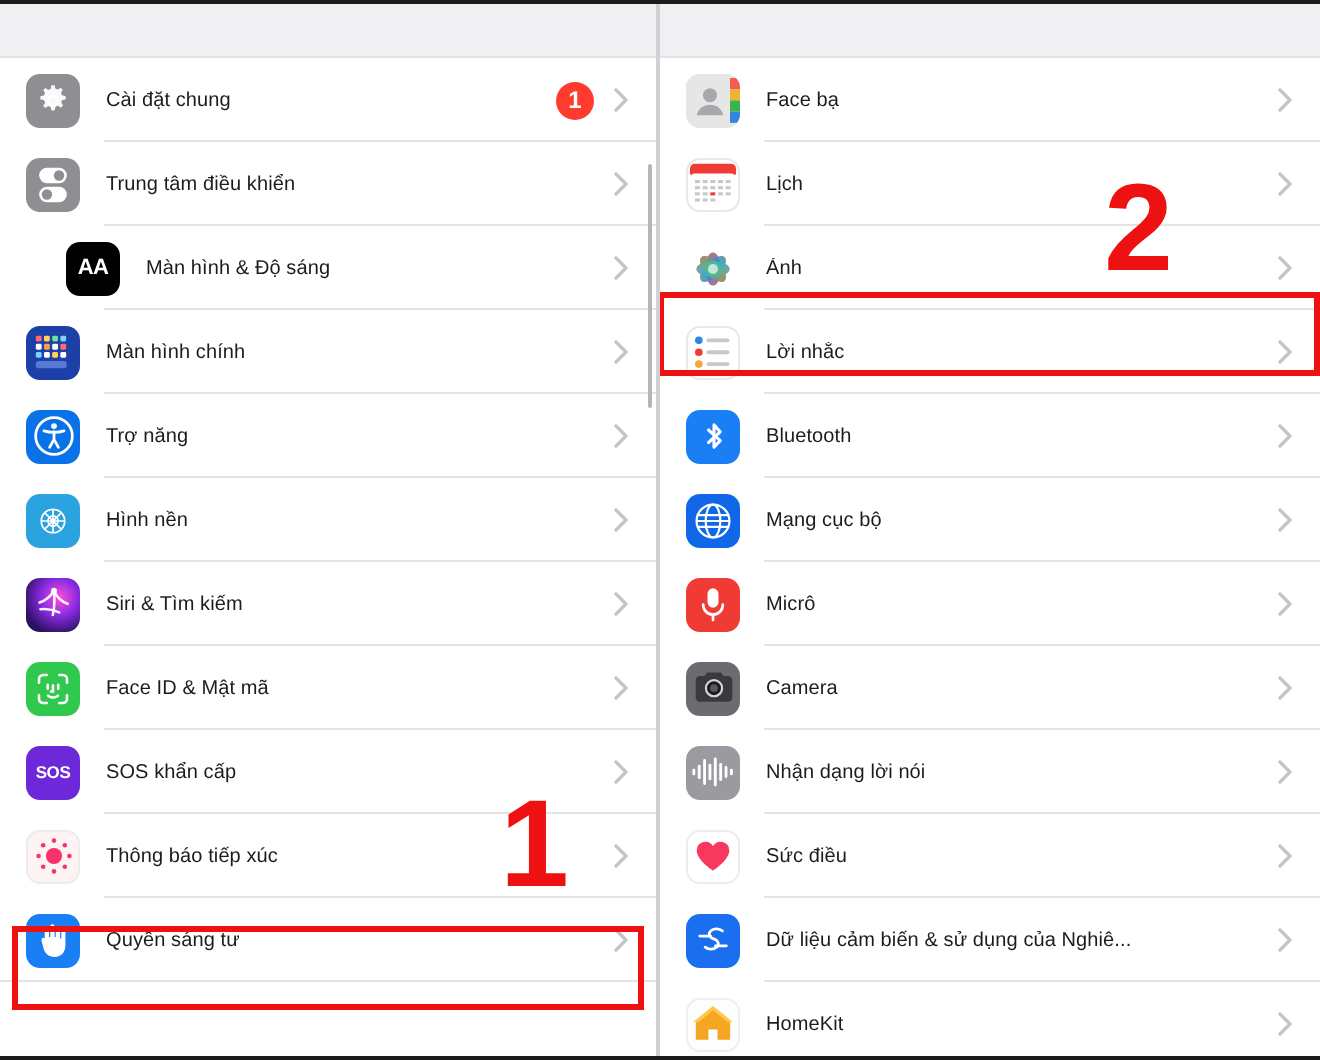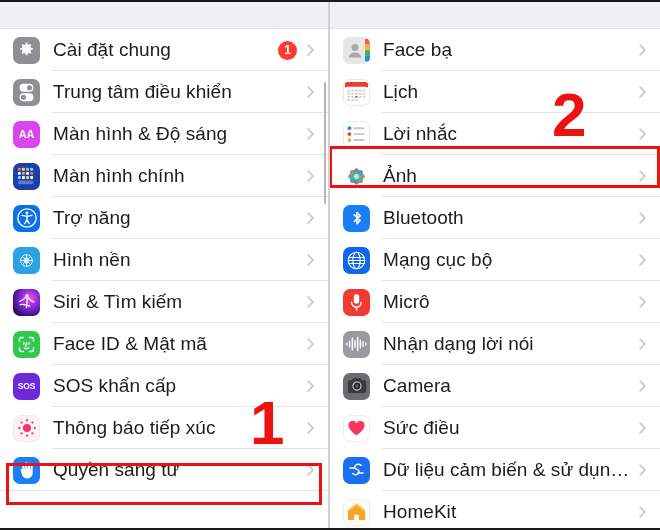--- a/index.html
+++ b/index.html
@@ -58,21 +58,21 @@
     position: relative;
     display: flex;
     align-items: center;
     justify-content: center;
     overflow: hidden;
   }
   .icon svg { display: block; }
 
   .label {
     margin-left: 13px;
-    font-size: 19px;
+    font-size: 10px;
     color: #1c1c1e;
     letter-spacing: 0.05px;
     white-space: nowrap;
     overflow: hidden;
     text-overflow: ellipsis;
     flex: 1 1 auto;
     padding-right: 8px;
   }
 
   .chev {
@@ -124,21 +124,21 @@
     width: 2px;
     background: #b6b6ba;
     border-radius: 2px;
     right: 2px;
     z-index: 12;
   }
 
   
   .gear-bg  { background: #8e8e93; }
   .cc-bg    { background: #8e8e93; }
-  .aa-bg    { background: #d946ef; }
+  .aa-bg    { background: #000000; margin-left: 20px; }
   .home-bg  { background: #1c3fa8; }
   .acc-bg   { background: #0a72e8; }
   .wall-bg  { background: #2aa3e0; }
   .siri-bg  { background: radial-gradient(circle at 62% 36%, #ff4fd8 0%, #8a2be2 38%, #2a1060 78%); }
   .face-bg  { background: #30c94d; }
   .sos-bg   { background: #6d28d9; }
   .expo-bg  { background: #fdf2f4; border:1px solid #ececec;}
   .batt-bg  { background: #34c759; }
   .priv-bg  { background: #1a7ef5; }
   .contacts-bg { background: #e6e6e6; }
@@ -417,38 +417,20 @@
             </svg>
           </span>
           <span class="label">Lịch</span>
           <span class="chev">
             <svg width="7" height="12" viewBox="0 0 7 12">
               <path d="M1 1l5 5-5 5" stroke="#c3c3c8" stroke-width="1.6" fill="none" stroke-linecap="round" stroke-linejoin="round"></path>
             </svg>
           </span>
         </div>
         <div class="row">
-          <span class="icon rem-bg">
-            <svg width="23" height="23" viewBox="0 0 24 24">
-              <circle cx="4.6" cy="5.4" r="2" fill="#2e86de"></circle>
-              <rect x="8.6" y="4.4" width="12" height="2" rx="1" fill="#c7c7cc"></rect>
-              <circle cx="4.6" cy="11.6" r="2" fill="#f03b34"></circle>
-              <rect x="8.6" y="10.6" width="12" height="2" rx="1" fill="#c7c7cc"></rect>
-              <circle cx="4.6" cy="17.8" r="2" fill="#f2a93b"></circle>
-              <rect x="8.6" y="16.8" width="12" height="2" rx="1" fill="#c7c7cc"></rect>
-            </svg>
-          </span>
-          <span class="label">Lời nhắc</span>
-          <span class="chev">
-            <svg width="7" height="12" viewBox="0 0 7 12">
-              <path d="M1 1l5 5-5 5" stroke="#c3c3c8" stroke-width="1.6" fill="none" stroke-linecap="round" stroke-linejoin="round"></path>
-            </svg>
-          </span>
-        </div>
-        <div class="row">
           <span class="icon photos-bg">
             <svg width="25" height="25" viewBox="0 0 26 26">
       <g transform="translate(13,13)">
         <ellipse rx="4" ry="8.6" fill="#fdd835" transform="rotate(0)"></ellipse>
         <ellipse rx="4" ry="8.6" fill="#ff9800" transform="rotate(45)" opacity=".88"></ellipse>
         <ellipse rx="4" ry="8.6" fill="#f4511e" transform="rotate(90)" opacity=".85"></ellipse>
         <ellipse rx="4" ry="8.6" fill="#e91e63" transform="rotate(135)" opacity=".8"></ellipse>
         <ellipse rx="4" ry="8.6" fill="#7e57c2" transform="rotate(180)" opacity=".75"></ellipse>
         <ellipse rx="4" ry="8.6" fill="#2196f3" transform="rotate(225)" opacity=".7"></ellipse>
         <ellipse rx="4" ry="8.6" fill="#26c6da" transform="rotate(270)" opacity=".68"></ellipse>
@@ -458,20 +440,38 @@
             </svg>
           </span>
           <span class="label">Ảnh</span>
           <span class="chev">
             <svg width="7" height="12" viewBox="0 0 7 12">
               <path d="M1 1l5 5-5 5" stroke="#c3c3c8" stroke-width="1.6" fill="none" stroke-linecap="round" stroke-linejoin="round"></path>
             </svg>
           </span>
         </div>
         <div class="row">
+          <span class="icon rem-bg">
+            <svg width="23" height="23" viewBox="0 0 24 24">
+              <circle cx="4.6" cy="5.4" r="2" fill="#2e86de"></circle>
+              <rect x="8.6" y="4.4" width="12" height="2" rx="1" fill="#c7c7cc"></rect>
+              <circle cx="4.6" cy="11.6" r="2" fill="#f03b34"></circle>
+              <rect x="8.6" y="10.6" width="12" height="2" rx="1" fill="#c7c7cc"></rect>
+              <circle cx="4.6" cy="17.8" r="2" fill="#f2a93b"></circle>
+              <rect x="8.6" y="16.8" width="12" height="2" rx="1" fill="#c7c7cc"></rect>
+            </svg>
+          </span>
+          <span class="label">Lời nhắc</span>
+          <span class="chev">
+            <svg width="7" height="12" viewBox="0 0 7 12">
+              <path d="M1 1l5 5-5 5" stroke="#c3c3c8" stroke-width="1.6" fill="none" stroke-linecap="round" stroke-linejoin="round"></path>
+            </svg>
+          </span>
+        </div>
+        <div class="row">
           <span class="icon bt-bg">
             <svg width="16" height="20" viewBox="0 0 16 22">
               <path d="M5 5.4L11.4 11 8 14.4V2.8L11.4 6.4 5 12" stroke="#ffffff" stroke-width="1.7" fill="none" stroke-linejoin="round" stroke-linecap="round" transform="translate(0,2) scale(1,1.05)"></path>
             </svg>
           </span>
           <span class="label">Bluetooth</span>
           <span class="chev">
             <svg width="7" height="12" viewBox="0 0 7 12">
               <path d="M1 1l5 5-5 5" stroke="#c3c3c8" stroke-width="1.6" fill="none" stroke-linecap="round" stroke-linejoin="round"></path>
             </svg>
@@ -503,50 +503,50 @@
             </svg>
           </span>
           <span class="label">Micrô</span>
           <span class="chev">
             <svg width="7" height="12" viewBox="0 0 7 12">
               <path d="M1 1l5 5-5 5" stroke="#c3c3c8" stroke-width="1.6" fill="none" stroke-linecap="round" stroke-linejoin="round"></path>
             </svg>
           </span>
         </div>
         <div class="row">
-          <span class="icon speech-bg">
-            <svg width="23" height="18" viewBox="0 0 24 18">
-              <g stroke="#ffffff" stroke-width="1.5" stroke-linecap="round">
-                <path d="M2 8v2M4.8 6v6M7.6 3v12M10.4 5.4v7.2M13.2 2.2v13.6M16 5v8M18.8 6.6v4.8M21.6 8v2"></path>
-              </g>
-            </svg>
-          </span>
-          <span class="label">Nhận dạng lời nói</span>
-          <span class="chev">
-            <svg width="7" height="12" viewBox="0 0 7 12">
-              <path d="M1 1l5 5-5 5" stroke="#c3c3c8" stroke-width="1.6" fill="none" stroke-linecap="round" stroke-linejoin="round"></path>
-            </svg>
-          </span>
-        </div>
-        <div class="row">
           <span class="icon cam-bg">
             <svg width="22" height="18" viewBox="0 0 24 19">
               <path d="M2 5.4A2.4 2.4 0 0 1 4.4 3h2.4l1.4-2h7.6l1.4 2h2.4A2.4 2.4 0 0 1 22 5.4v9.2A2.4 2.4 0 0 1 19.6 17H4.4A2.4 2.4 0 0 1 2 14.6z" fill="#3a3a3c"></path>
               <circle cx="12" cy="9.6" r="4.4" fill="#1c1c1e" stroke="#d4d4d8" stroke-width="1.2"></circle>
               <circle cx="12" cy="9.6" r="2.1" fill="#5a5a5e"></circle>
             </svg>
           </span>
           <span class="label">Camera</span>
           <span class="chev">
             <svg width="7" height="12" viewBox="0 0 7 12">
               <path d="M1 1l5 5-5 5" stroke="#c3c3c8" stroke-width="1.6" fill="none" stroke-linecap="round" stroke-linejoin="round"></path>
             </svg>
           </span>
         </div>
         <div class="row">
+          <span class="icon speech-bg">
+            <svg width="23" height="18" viewBox="0 0 24 18">
+              <g stroke="#ffffff" stroke-width="1.5" stroke-linecap="round">
+                <path d="M2 8v2M4.8 6v6M7.6 3v12M10.4 5.4v7.2M13.2 2.2v13.6M16 5v8M18.8 6.6v4.8M21.6 8v2"></path>
+              </g>
+            </svg>
+          </span>
+          <span class="label">Nhận dạng lời nói</span>
+          <span class="chev">
+            <svg width="7" height="12" viewBox="0 0 7 12">
+              <path d="M1 1l5 5-5 5" stroke="#c3c3c8" stroke-width="1.6" fill="none" stroke-linecap="round" stroke-linejoin="round"></path>
+            </svg>
+          </span>
+        </div>
+        <div class="row">
           <span class="icon health-bg">
             <svg width="19" height="18" viewBox="0 0 22 20">
               <path d="M11 18.4S1.6 12.6 1.6 6.8A5 5 0 0 1 11 4.4 5 5 0 0 1 20.4 6.8c0 5.8-9.4 11.6-9.4 11.6z" fill="#f8385f"></path>
             </svg>
           </span>
           <span class="label">Sức điều</span>
           <span class="chev">
             <svg width="7" height="12" viewBox="0 0 7 12">
               <path d="M1 1l5 5-5 5" stroke="#c3c3c8" stroke-width="1.6" fill="none" stroke-linecap="round" stroke-linejoin="round"></path>
             </svg>

